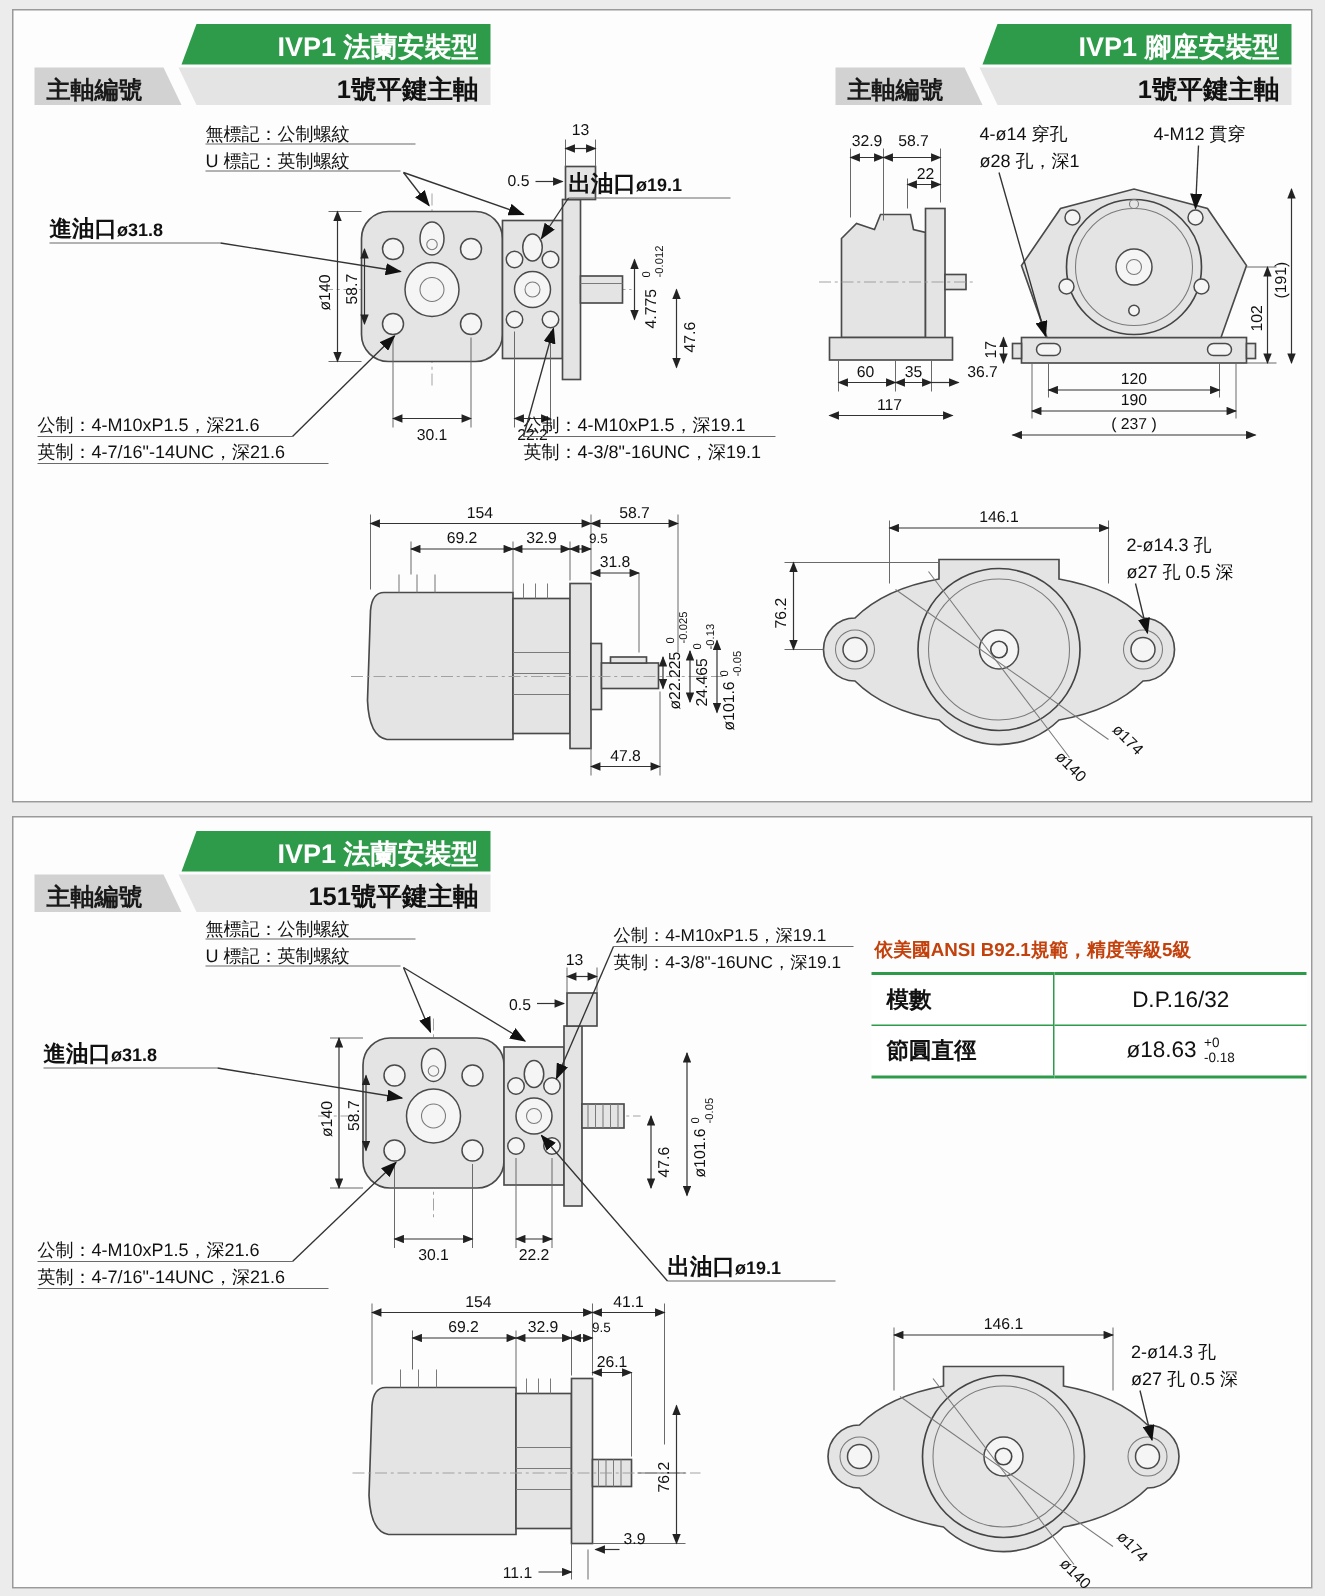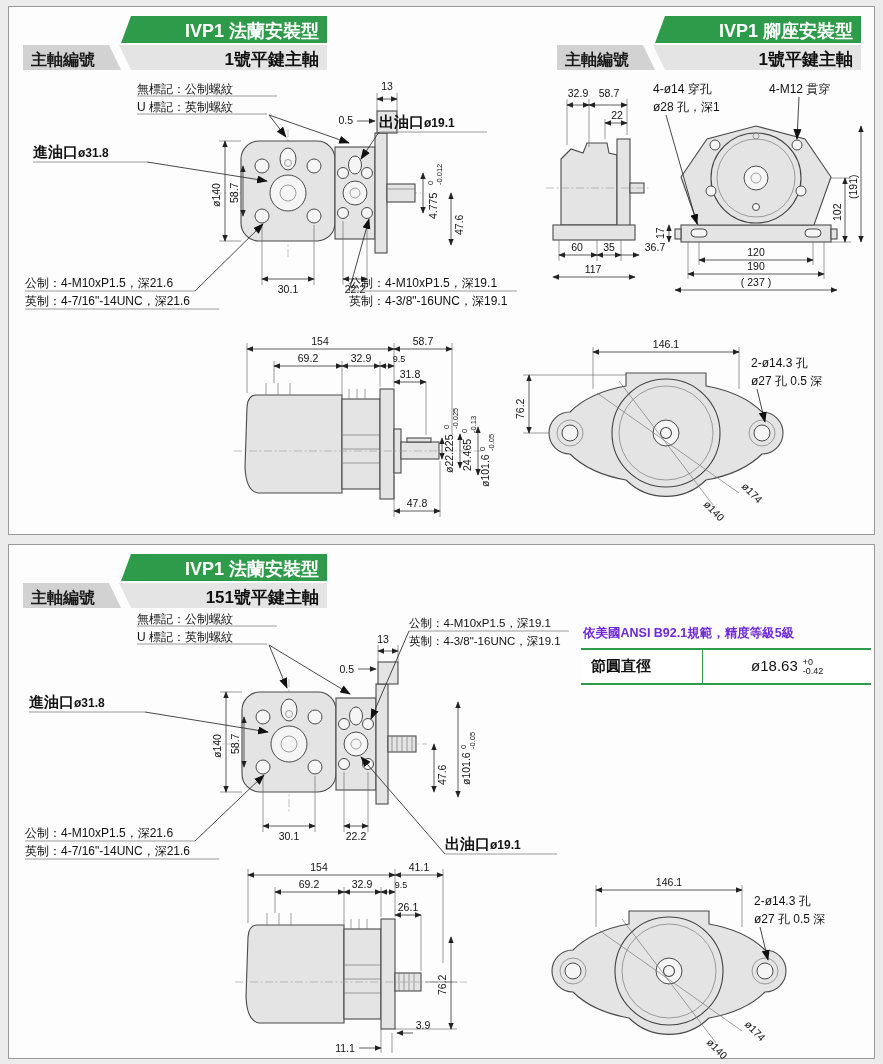--- a/index.html
+++ b/index.html
@@ -22,21 +22,21 @@
   .hsu{font-size:17px;font-weight:bold;fill:#111}
   .ln{fill:none;stroke:#444;stroke-width:1.1}
   .ln2{fill:none;stroke:#7a7a7a;stroke-width:0.7}
   .body{fill:#e4e4e4;stroke:#4a4a4a;stroke-width:1.1}
   .hole{fill:#f5f5f5;stroke:#4a4a4a;stroke-width:1}
   .cl{stroke:#999;stroke-width:0.6;stroke-dasharray:8 2.5 2 2.5;fill:none}
   .ext{stroke:#666;stroke-width:0.65;fill:none}
   .dl{stroke:#333;stroke-width:0.8;fill:none;marker-start:url(#aS);marker-end:url(#aE)}
   .dle{stroke:#333;stroke-width:0.8;fill:none;marker-end:url(#aE)}
   .ldr{stroke:#333;stroke-width:0.9;fill:none;marker-end:url(#aL)}
-  .gear-note{font-size:12.5px;color:#6d28d9;margin:0 0 6px 2px;font-weight:bold}
+  .gear-note{font-size:12.5px;color:#c2410c;margin:0 0 6px 2px;font-weight:bold}
   table.gear{border-collapse:collapse;width:100%;background:#fff}
   table.gear td{border-top:1.6px solid #2e9b4a;padding:7px 10px;font-size:15px;color:#111}
   table.gear tr:last-child td{border-bottom:2.2px solid #2e9b4a}
   table.gear tr:first-child td{border-top:2.2px solid #2e9b4a}
   td.gl{border-right:1.6px solid #2e9b4a;width:42%;font-weight:bold}
   td.gv{text-align:center}
   .big{font-weight:bold;font-size:17px}
   .tolstack{display:inline-block;vertical-align:middle;margin-left:5px;line-height:1.05;
             font-size:9px;text-align:left}
   .tolstack span{display:block}
@@ -343,23 +343,27 @@
     <polygon points="0,30 86,30 98,55 0,55" fill="#d2d2d2"></polygon>
     <text class="hsp" x="8" y="50">主軸編號</text>
     <text class="hba" x="296" y="22" text-anchor="end">IVP1 法蘭安裝型</text>
     <text class="hsu" x="296" y="50" text-anchor="end">151號平鍵主軸</text>
   </svg>
 
   <div class="abs" style="left:572px;top:80px;width:290px">
     <div class="gear-note">依美國ANSI B92.1規範，精度等級5級</div>
     <table class="gear">
       <tbody>
+          <tr>
+        <td class="gl">模數</td>
+        <td class="gv">D.P.16/32</td>
+      </tr>
       <tr>
         <td class="gl">節圓直徑</td>
-        <td class="gv"><span>ø18.63</span><span class="tolstack"><span>+0</span><span>-0.42</span></span></td>
+        <td class="gv"><span>ø18.63</span><span class="tolstack"><span>+0</span><span>-0.18</span></span></td>
       </tr>
     </tbody>
       </table>
   </div>
 
   <svg class="abs" style="left:8px;top:62px" width="560" height="270" viewBox="0 0 560 270">
     <g>
       <line class="cl" x1="195" y1="137" x2="410" y2="137"></line>
       <line class="cl" x1="272" y1="72" x2="272" y2="205"></line>
     </g>

